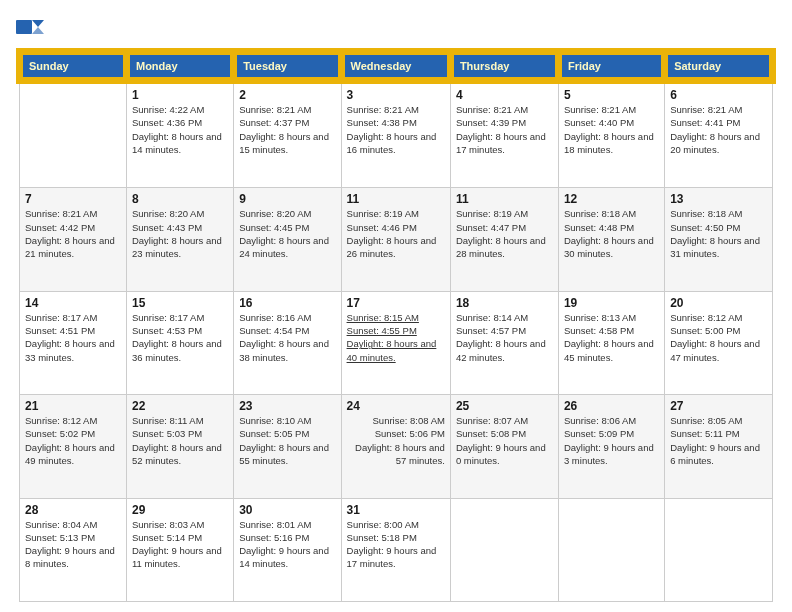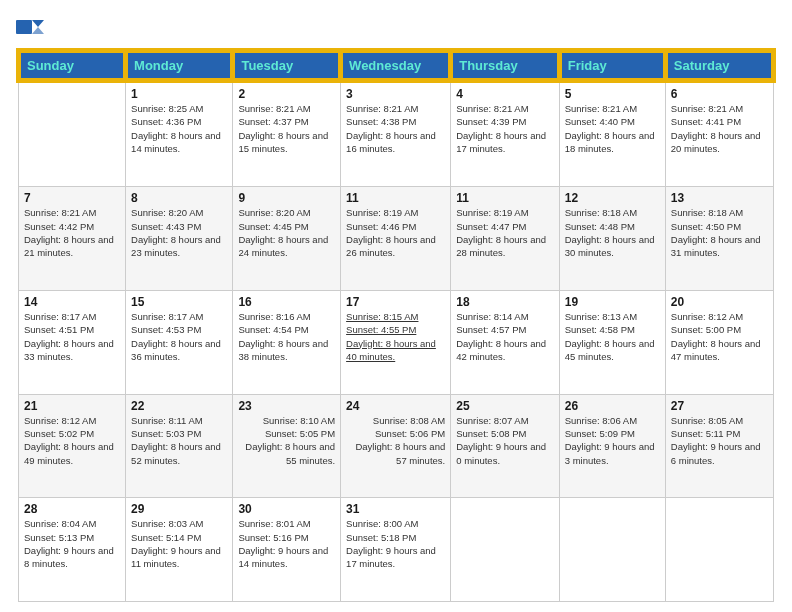--- a/index.html
+++ b/index.html
@@ -42,26 +42,26 @@
       color: #333;
       margin-top: 2px;
     }
     .calendar {
       width: 100%;
       border-collapse: collapse;
       flex: 1;
     }
     .calendar thead tr th {
       background: #2563b0;
-      color: #5eead4;
-      font-size: 13px;
+      color: #fef9c3;
+      font-size: 11px;
       font-weight: bold;
       padding: 5px 6px;
       text-align: left;
-      border: 5px solid #eab308;
+      border: 7px solid #eab308;
     }
     .calendar tbody tr td {
       vertical-align: top;
       border: 1px solid #ccc;
       padding: 4px 5px;
       width: 113px;
       background: #fff;
     }
     .calendar tbody tr:nth-child(even) td {
       background: #f5f5f5;
@@ -130,21 +130,21 @@
           <th>Thursday</th>
           <th>Friday</th>
           <th>Saturday</th>
         </tr>
     </thead>
     <tbody id="calendar-body">
     <tr>
           <td class="empty-cell"></td>
           <td>
             <span class="day-num">1</span>
-            <div class="day-info" style="white-space: pre-line;">Sunrise: 8:25 AM
+            <div class="day-info" style="white-space: pre-line;">Sunrise: 4:22 AM
 Sunset: 4:36 PM
 Daylight: 8 hours and 14 minutes.</div>
           </td>
           <td>
             <span class="day-num">2</span>
             <div class="day-info" style="white-space: pre-line;">Sunrise: 8:21 AM
 Sunset: 4:37 PM
 Daylight: 8 hours and 15 minutes.</div>
           </td>
           <td>
@@ -268,21 +268,21 @@
 Daylight: 8 hours and 49 minutes.</div>
           </td>
           <td>
             <span class="day-num">22</span>
             <div class="day-info" style="white-space: pre-line;">Sunrise: 8:11 AM
 Sunset: 5:03 PM
 Daylight: 8 hours and 52 minutes.</div>
           </td>
           <td>
             <span class="day-num">23</span>
-            <div class="day-info" style="white-space: pre-line; text-align: right;">Sunrise: 8:10 AM
+            <div class="day-info" style="white-space: pre-line;">Sunrise: 8:10 AM
 Sunset: 5:05 PM
 Daylight: 8 hours and 55 minutes.</div>
           </td>
           <td>
             <span class="day-num">24</span>
             <div class="day-info" style="white-space: pre-line; text-align: right;">Sunrise: 8:08 AM
 Sunset: 5:06 PM
 Daylight: 8 hours and 57 minutes.</div>
           </td>
           <td>

